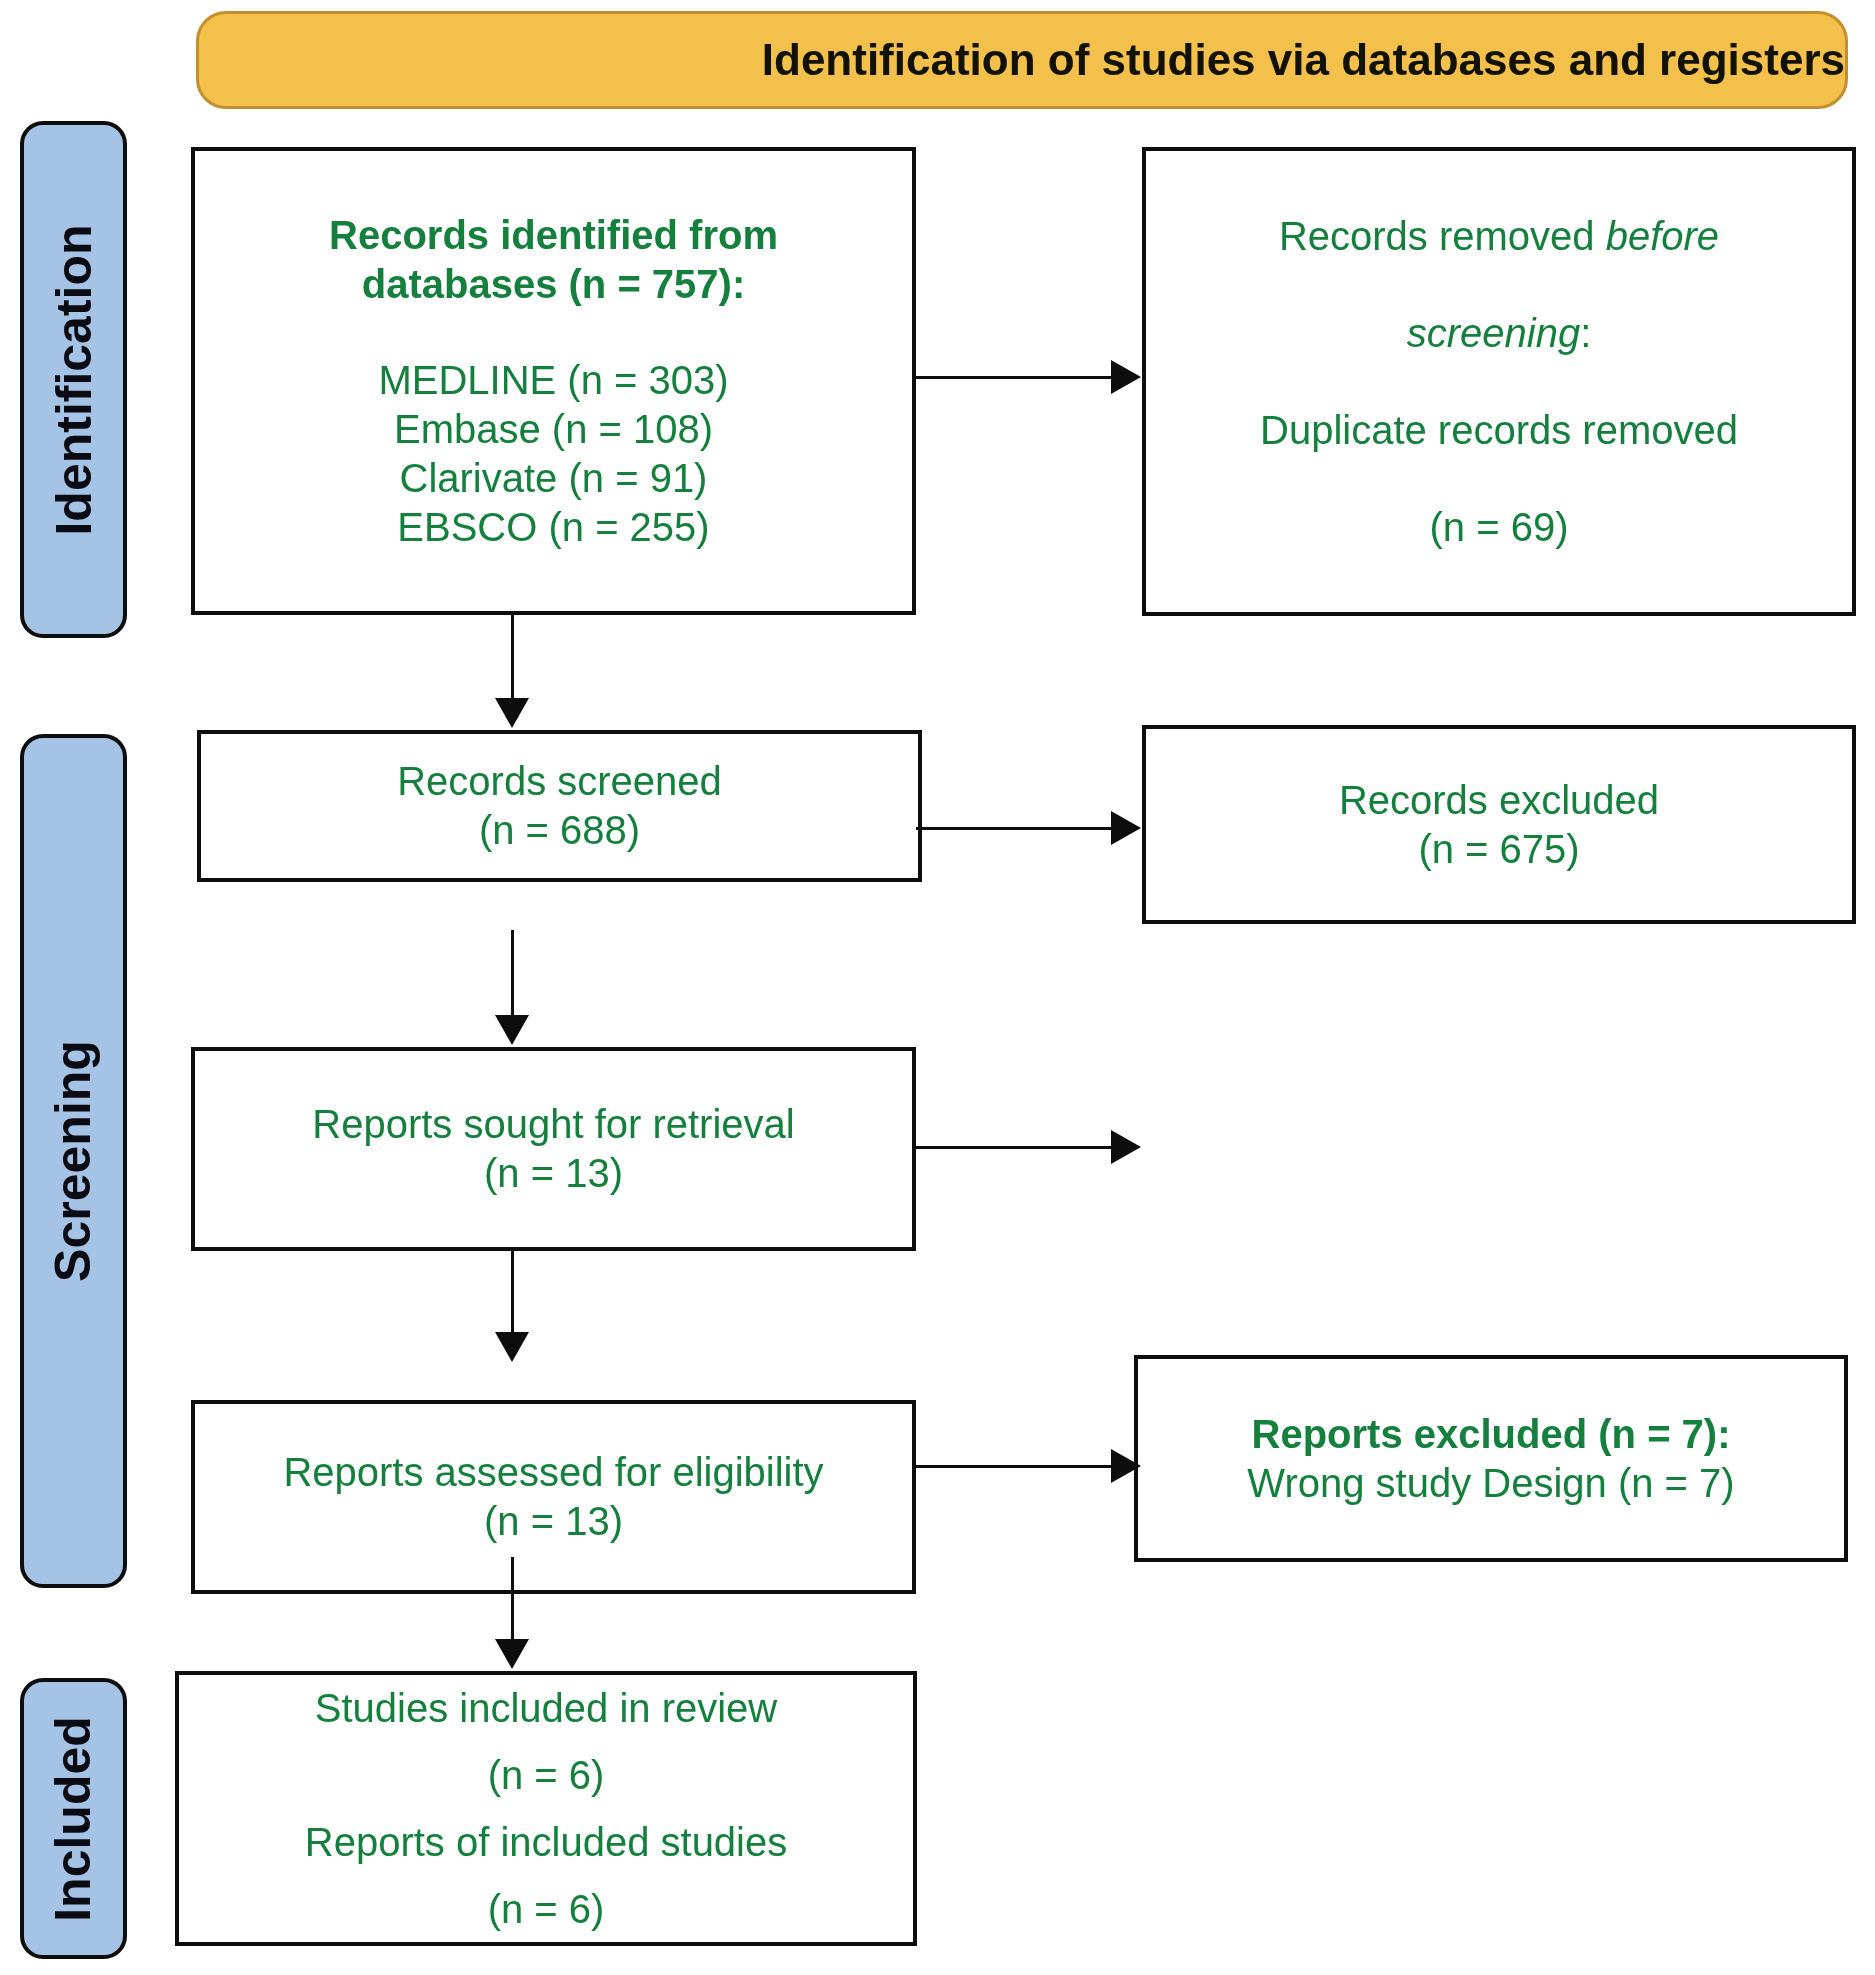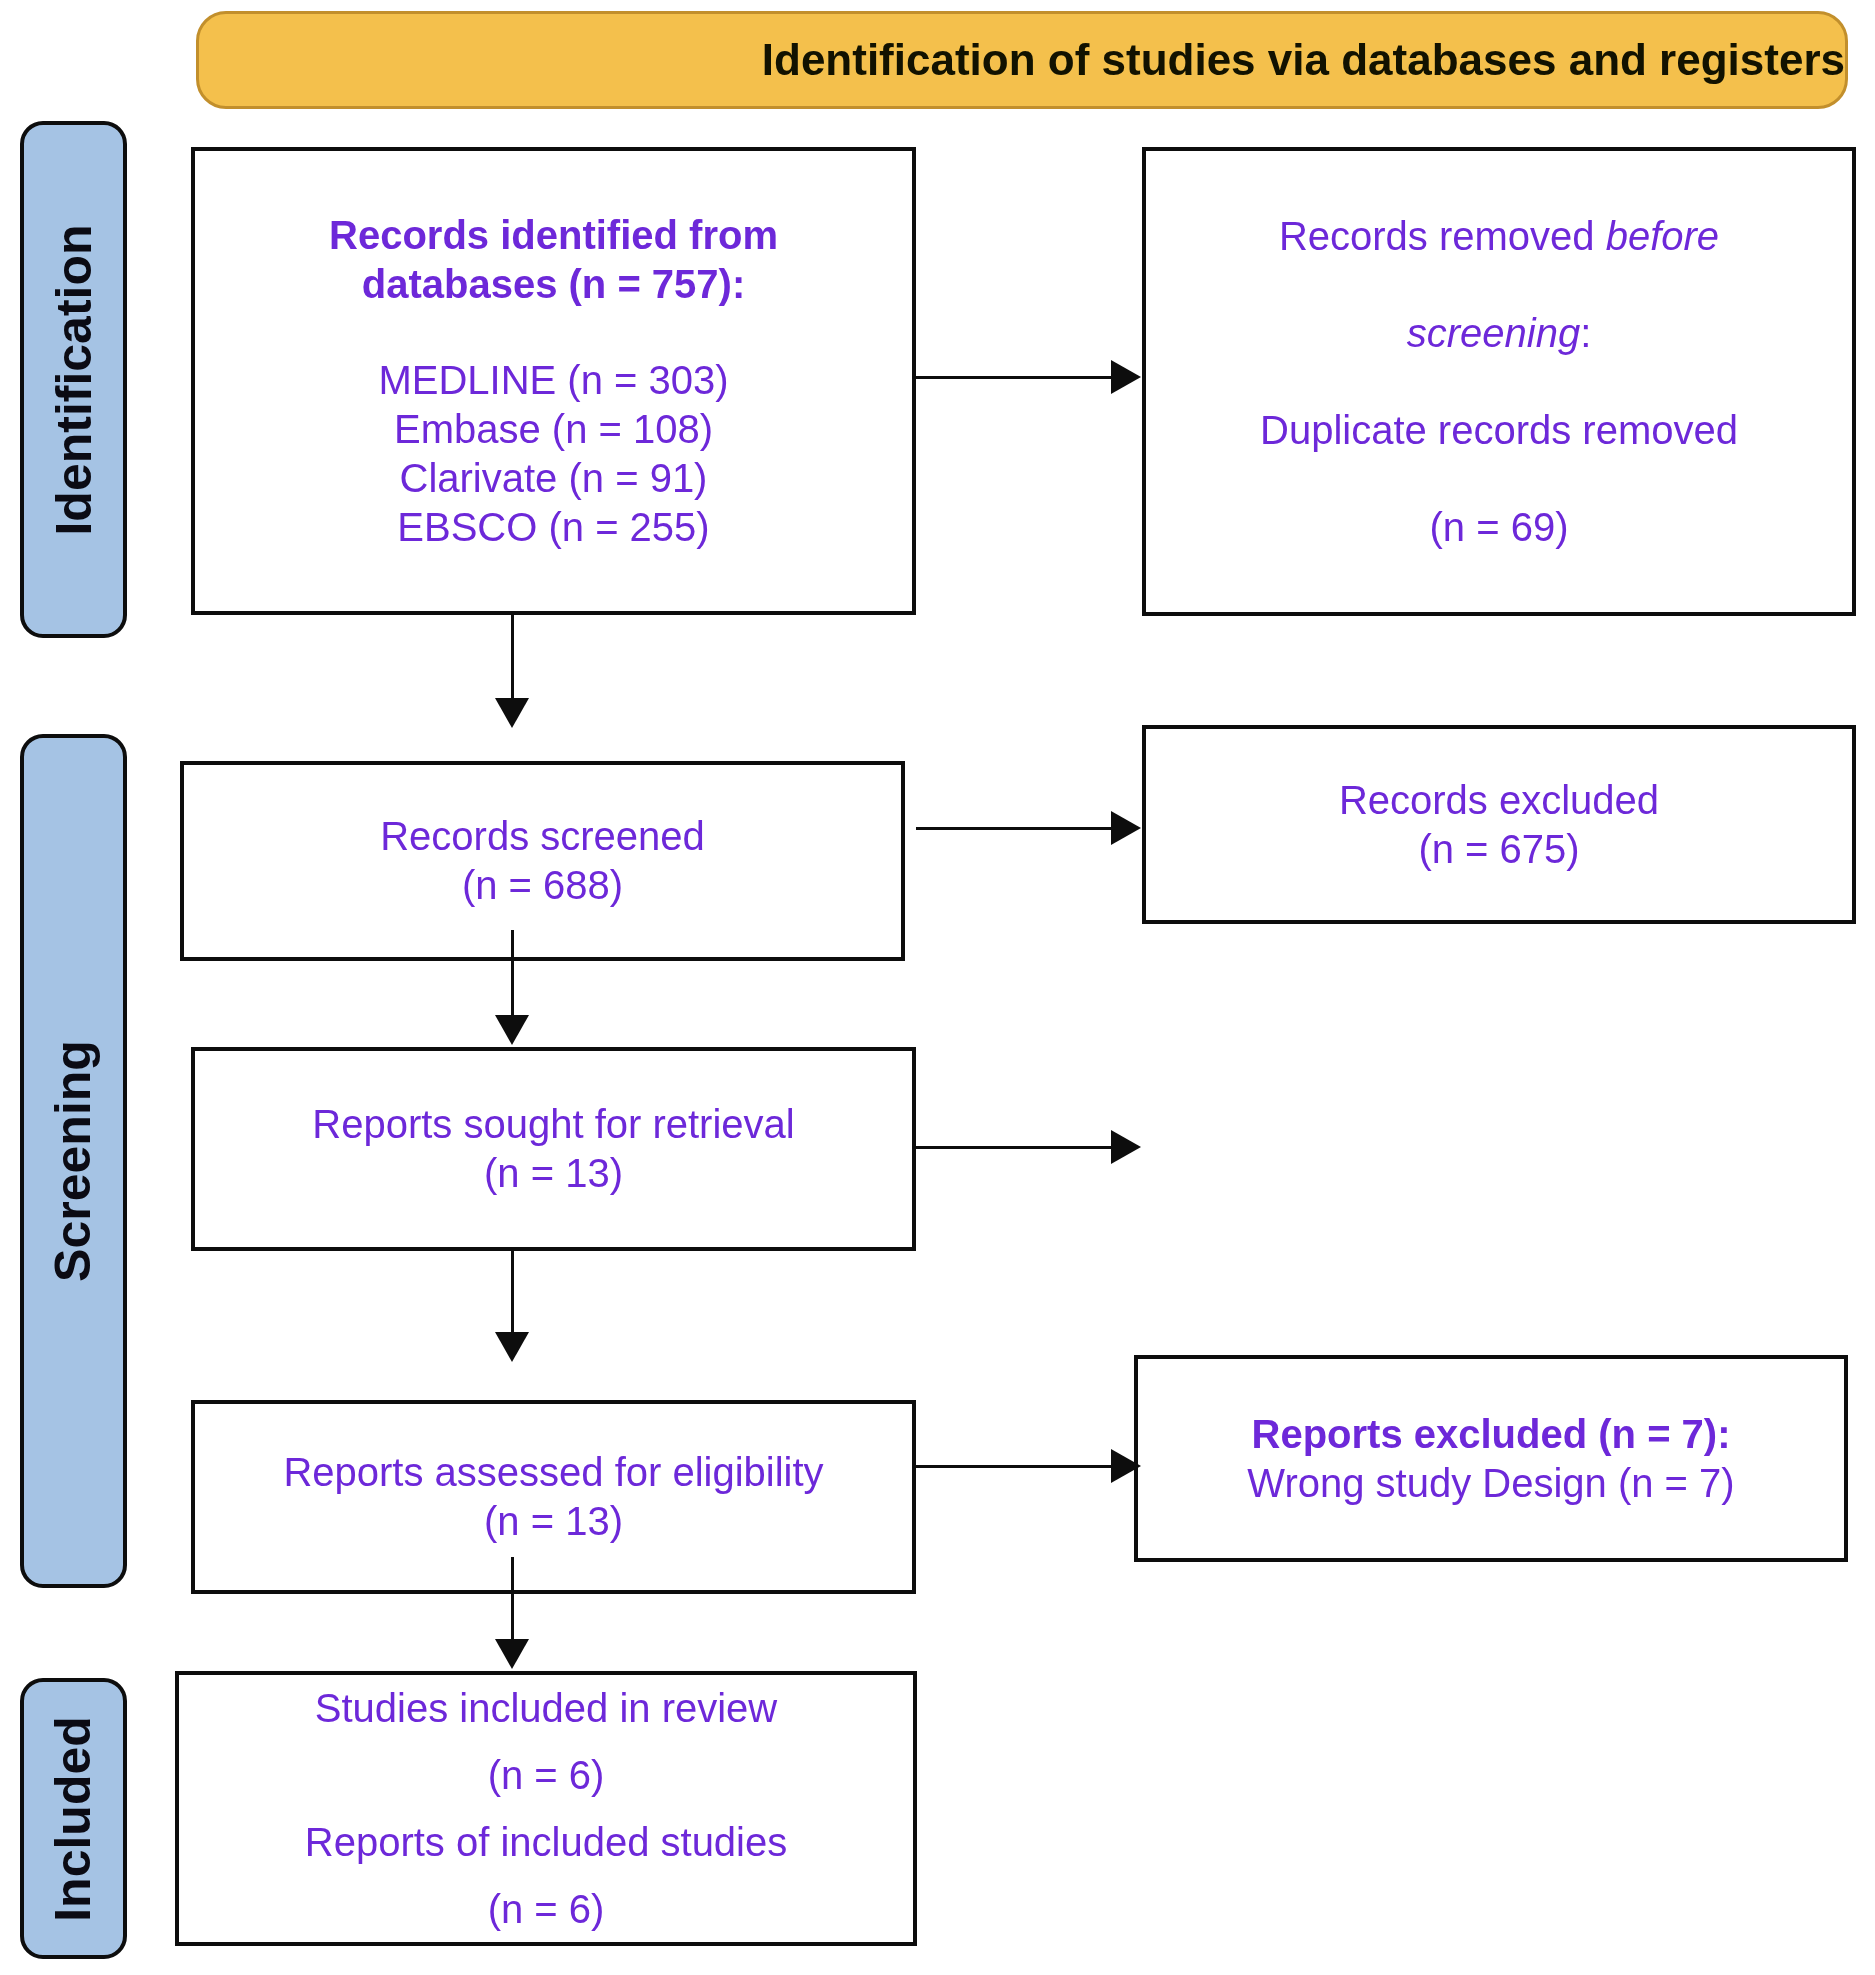--- a/index.html
+++ b/index.html
@@ -39,28 +39,28 @@
   #stage-screening{top:734px;height:854px;}
   #stage-included{top:1678px;height:281px;}
   
   .fbox{
     position:absolute;
     background:#ffffff;
     border:4.4px solid #0d0d0d;
     box-sizing:border-box;
     display:flex;flex-direction:column;justify-content:center;align-items:center;
     text-align:center;
-    font-size:40px;line-height:49px;color:#6d28d9;
+    font-size:40px;line-height:49px;color:#15803d;
   }
   .fbox .line{min-height:49px;}
   .bold{font-weight:bold;}
   .ital{font-style:italic;}
   .spacer{height:47px;}
   #box-identified{left:191px;top:147px;width:725px;height:468px;}
-  #box-screened{left:180px;top:730px;width:725px;height:200px;margin-top:31px;}
+  #box-screened{left:197px;top:730px;width:725px;height:152px;}
   #box-sought{left:191px;top:1047px;width:725px;height:204px;}
   #box-assessed{left:191px;top:1400px;width:725px;height:194px;}
   #box-included{left:175px;top:1671px;width:742px;height:275px;gap:18px;}
   #box-removed{left:1142px;top:147px;width:714px;height:469px;gap:48px;}
   #box-excluded{left:1142px;top:725px;width:714px;height:199px;}
   #box-notretrieved{left:1142px;top:1046px;width:714px;height:200px;}
   #box-reportsexcluded{left:1134px;top:1355px;width:714px;height:207px;}
   
   .vshaft{position:absolute;width:3.3px;background:#0d0d0d;left:511px;}
   .vhead{

